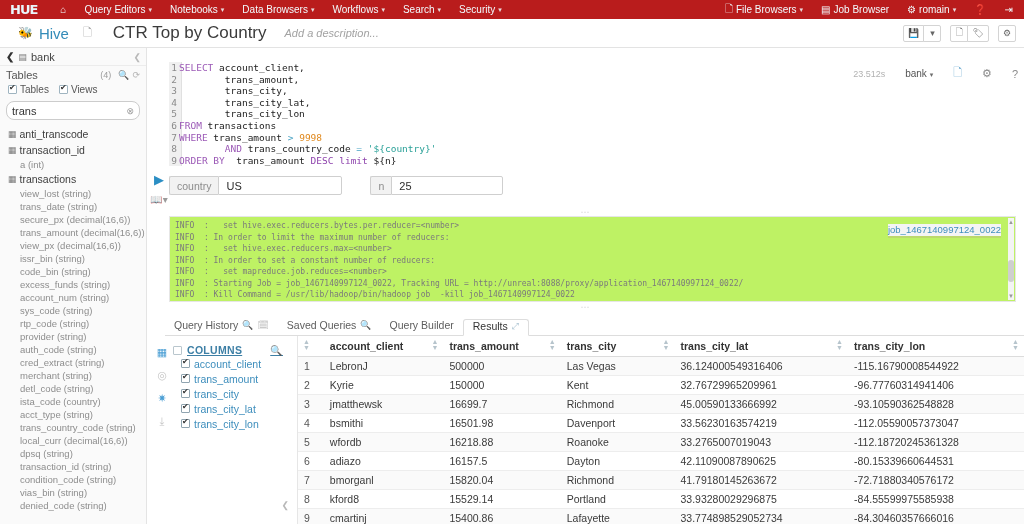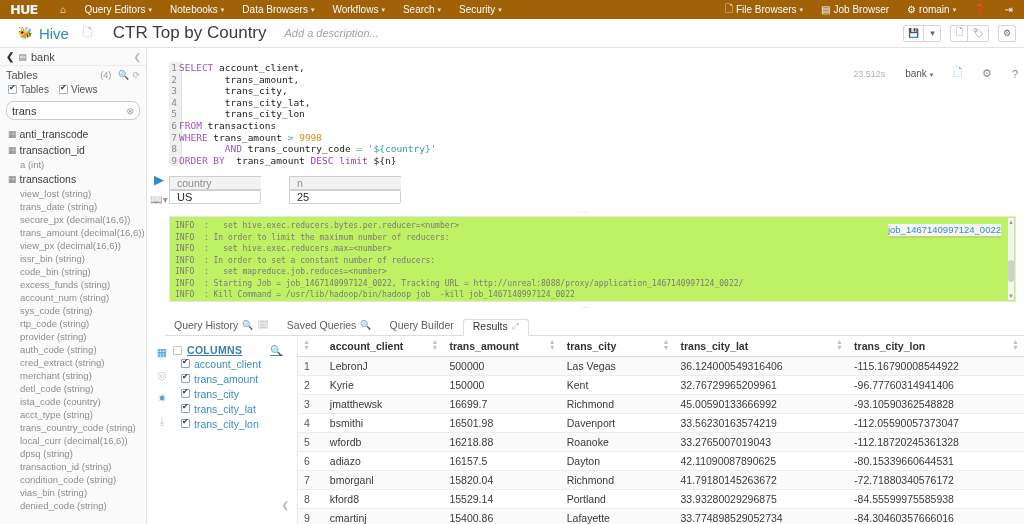--- a/index.html
+++ b/index.html
@@ -9,21 +9,21 @@
     overflow: hidden;
     background: #fff;
     font-family: "Liberation Sans", sans-serif;
     font-size: 11px;
     color: #333;
   }
   .app { width: 1024px; height: 524px; position: relative; overflow: hidden; }
 
   
   .topnav {
-    height: 19px; background: #a16207;
+    height: 19px; background: #b91c1c;
     display: flex; align-items: center;
     color: #fff; font-size: 10px;
     padding-left: 4px;
     position: relative;
   }
   .topnav .logo {
     font-weight: bold; font-size: 13px; letter-spacing: -1px;
     color: #eaf6fb; padding: 0 14px 0 6px;
     font-family: "DejaVu Sans", sans-serif;
   }
@@ -129,31 +129,31 @@
   .kw2 { color: #8e44ad; }
   .num { color: #e08a20; }
   .str { color: #2aa198; }
   .op { color: #4aa3c4; }
 
   .run-strip { position: absolute; left: 0; top: 110px; width: 24px; text-align: center; }
   .run-ic { color: #2b8ec4; font-size: 13px; }
   .book-ic { color: #9b9b9b; font-size: 10px; margin-top: 7px; display: block; }
 
   .params { display: flex; gap: 28px; margin: 10px 0 0 22px; }
-  .param { display: flex; height: 19px; flex-direction: column; }
+  .param { display: flex; height: 19px; }
   .param .lbl {
     background: #f2f2f2; border: 1px solid #cfcfcf; border-right: none;
     border-radius: 2px 0 0 2px; padding: 0 7px; display: flex; align-items: center;
     color: #8c8c8c; font-size: 10.5px;
   }
   .param .val {
     border: 1px solid #cfcfcf; border-radius: 0 2px 2px 0; background: #fff;
     padding: 0 7px; display: flex; align-items: center; font-size: 11px; color: #2b2b2b;
   }
-  .param.p1 .val { width: 92px; }
+  .param.p1 .val { width: 124px; }
   .param.p2 .val { width: 112px; }
 
   .handle { text-align: center; color: #c9c9c9; font-size: 9px; letter-spacing: 1px; height: 7px; }
 
   
   .logs {
     margin: 2px 8px 0 22px; background: #bef264; border: 1px solid #e6e6e6;
     height: 86px; position: relative; overflow: hidden;
   }
   .logtext {

